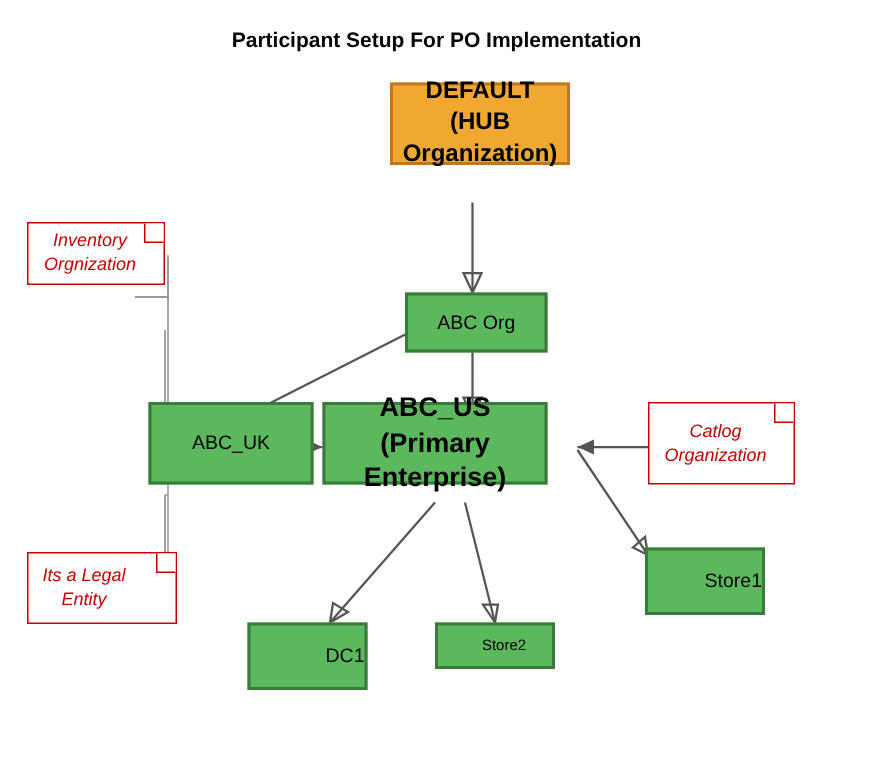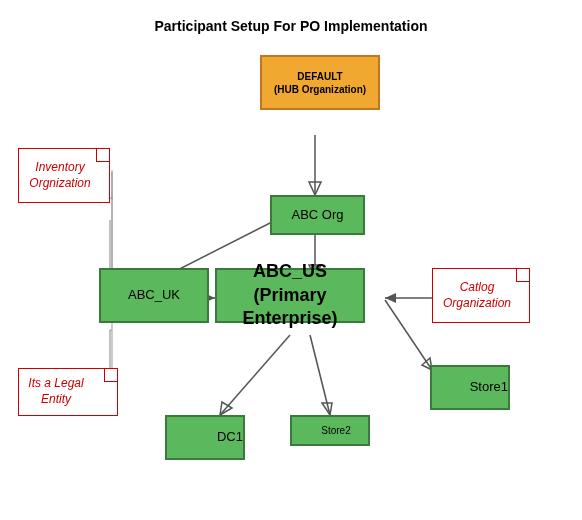--- a/index.html
+++ b/index.html
@@ -126,21 +126,21 @@
 
     <line x1="90" y1="198" x2="112" y2="198" stroke="#999" stroke-width="1.2"></line>
     <line x1="112" y1="172" x2="112" y2="200" stroke="#999" stroke-width="1.2"></line>
 
     <line x1="90" y1="388" x2="112" y2="388" stroke="#999" stroke-width="1.2"></line>
     <line x1="112" y1="378" x2="112" y2="390" stroke="#999" stroke-width="1.2"></line>
 
     <line x1="112" y1="298" x2="115" y2="298" stroke="#999" stroke-width="1.2"></line>
   </svg>
 
-  <div class="box box-orange" style="left:260px; top:55px; width:120px; height:55px; font-size:10px; font-weight:bold;">
+  <div class="box box-orange" style="left:260px; top:55px; width:120px; height:55px; font-size:16px; font-weight:bold;">
     <span style="white-space:pre-line;">DEFAULT
 (HUB Organization)</span>
   </div>
 
   <div class="box box-green" style="left:270px; top:195px; width:95px; height:40px; font-size:13px;">
     <span>ABC Org</span>
   </div>
 
   <div class="box box-green" style="left:215px; top:268px; width:150px; height:55px; font-size:18px; font-weight:bold;">
     <span style="white-space:pre-line;">ABC_US
@@ -156,21 +156,21 @@
   </div>
 
   <div class="box box-green" style="left:290px; top:415px; width:80px; height:31px; font-size:10px;padding-left:12px;">
     <span>Store2</span>
   </div>
 
   <div class="box box-green" style="left:430px; top:365px; width:80px; height:45px; font-size:13px;justify-content:flex-end;">
     <span>Store1</span>
   </div>
 
-  <div class="doc-shape" style="left:18px; top:148px; width:92px; height:55px; font-size:12px; padding: 4px 14px 4px 6px;">
+  <div class="doc-shape" style="left:18px; top:148px; width:92px; height:42px; font-size:12px; padding: 4px 14px 4px 6px;">
     <span style="white-space:pre-line;">Inventory
 Orgnization</span>
   </div>
 
   <div class="doc-shape" style="left:432px; top:268px; width:98px; height:55px; font-size:12px; padding: 4px 14px 4px 6px;">
     <span style="white-space:pre-line;">Catlog
 Organization</span>
   </div>
 
   <div class="doc-shape" style="left:18px; top:368px; width:100px; height:48px; font-size:12px; padding: 4px 30px 4px 6px;">

